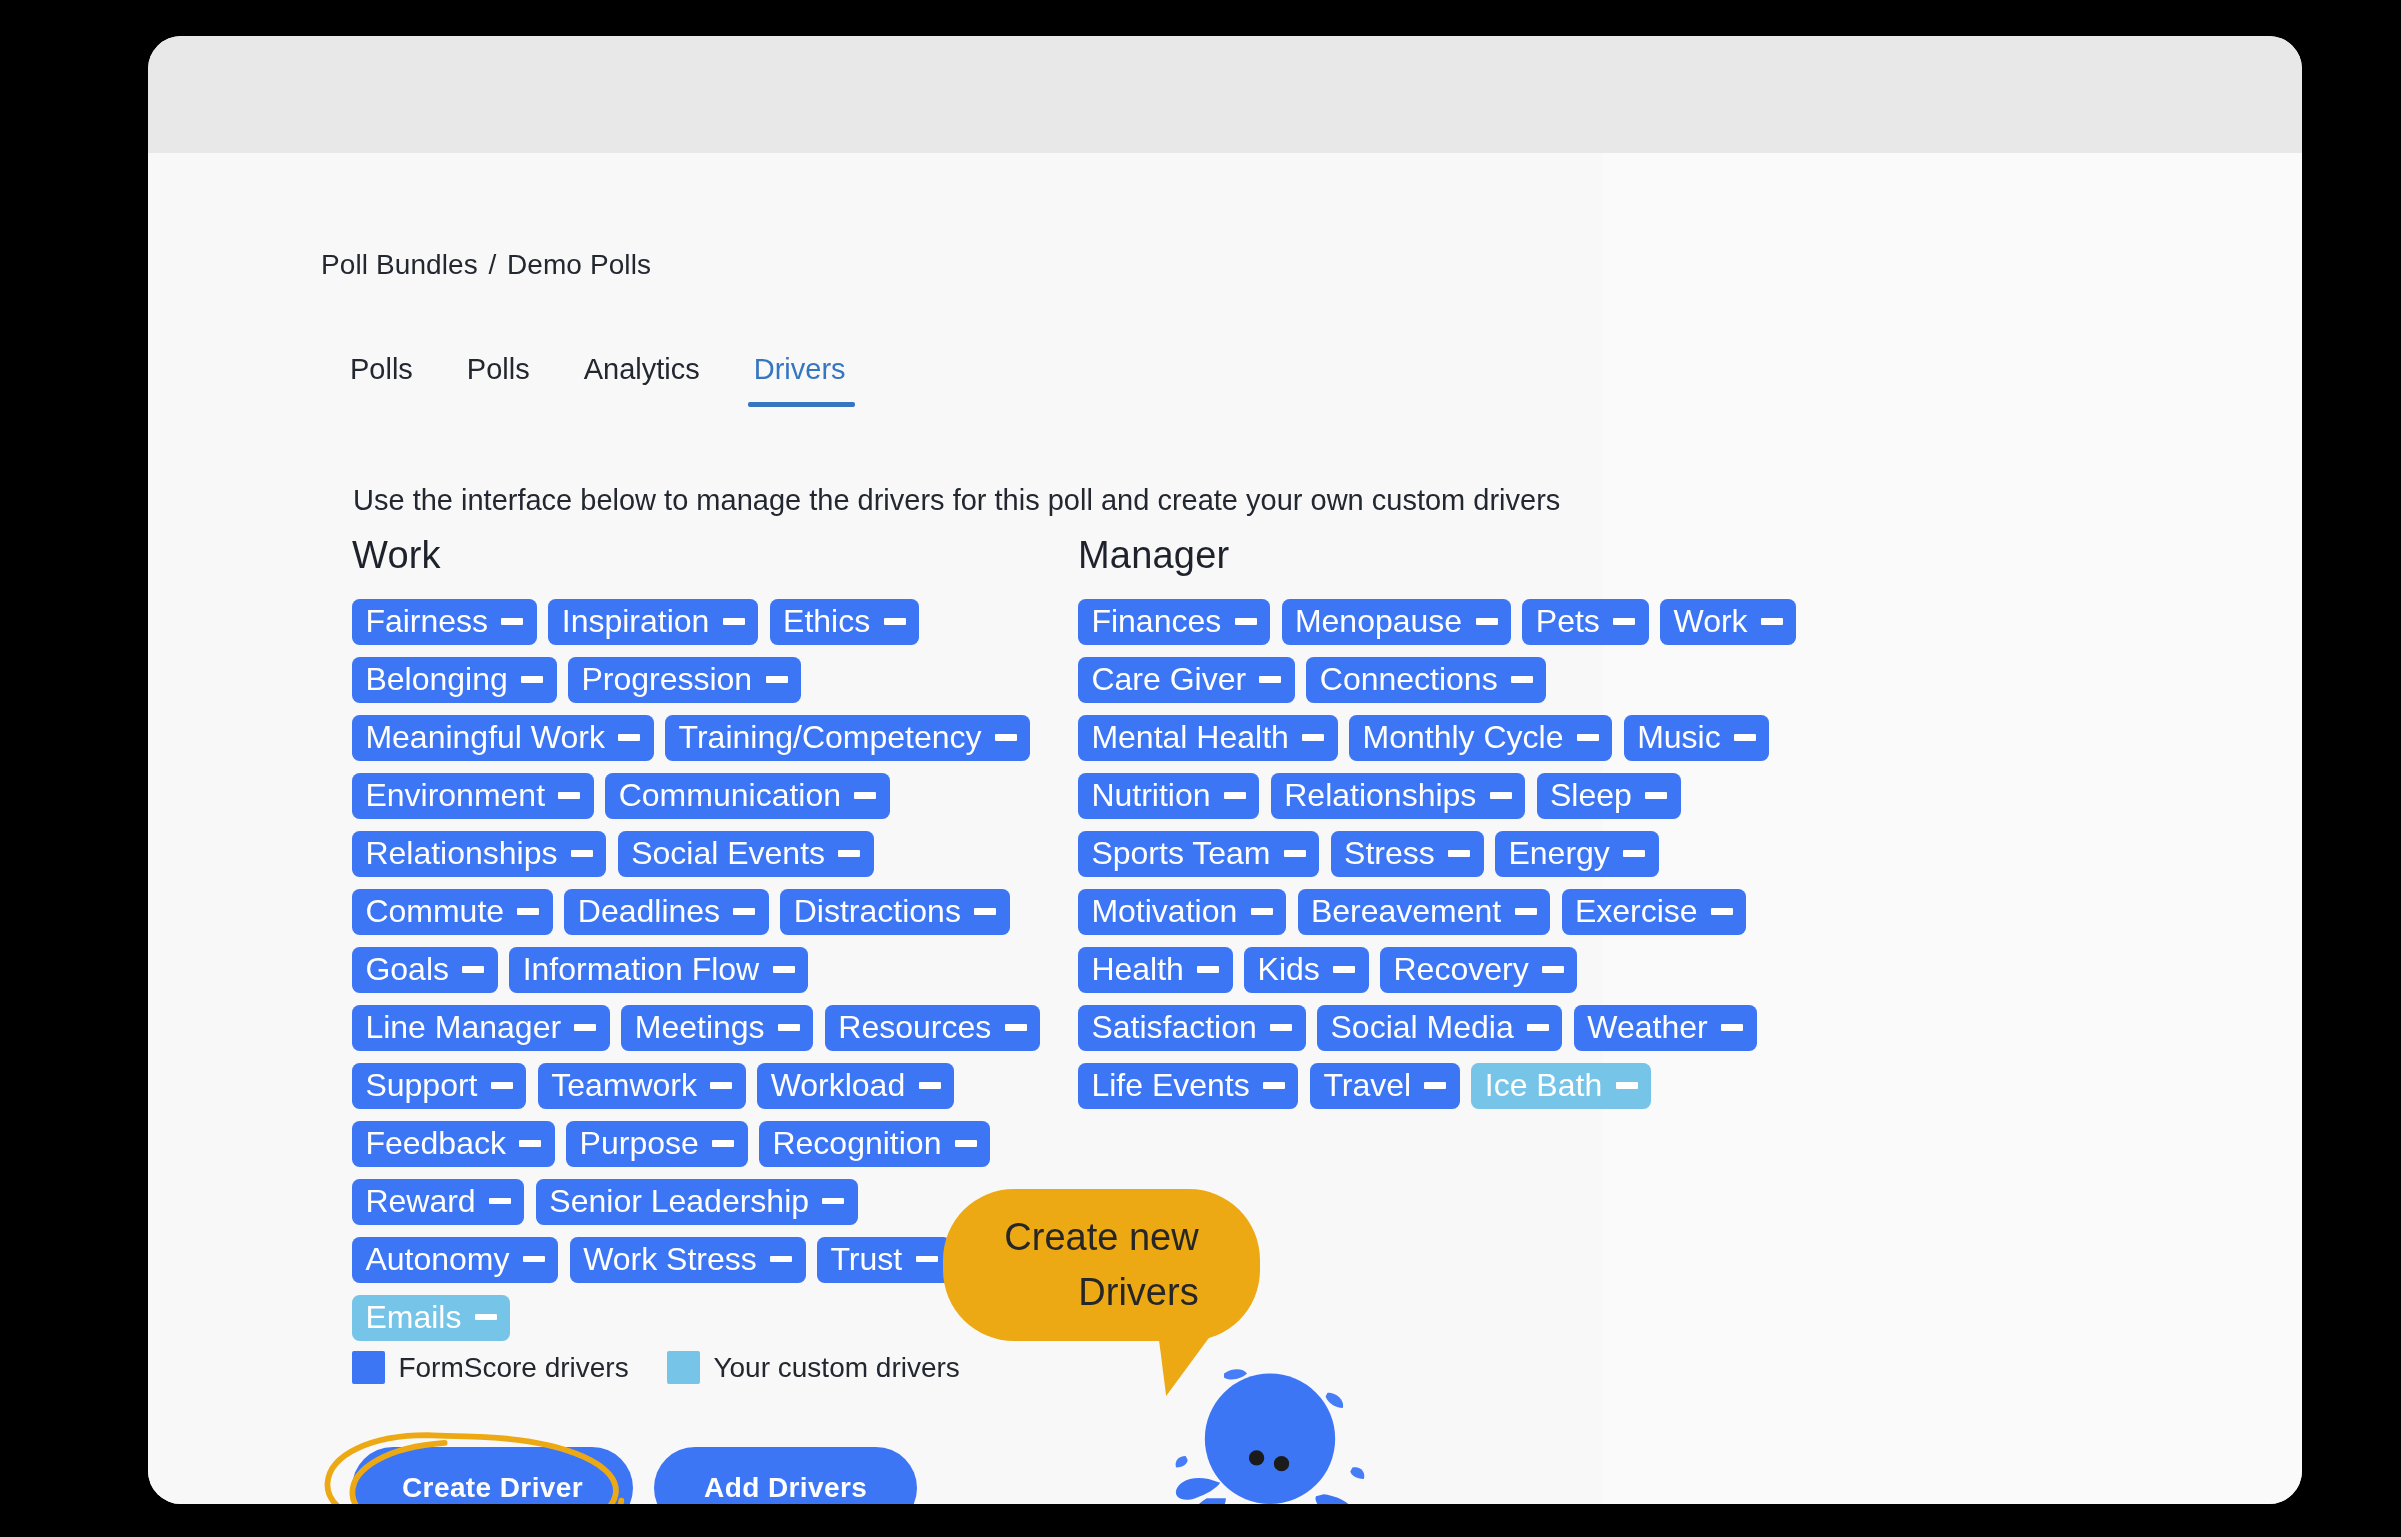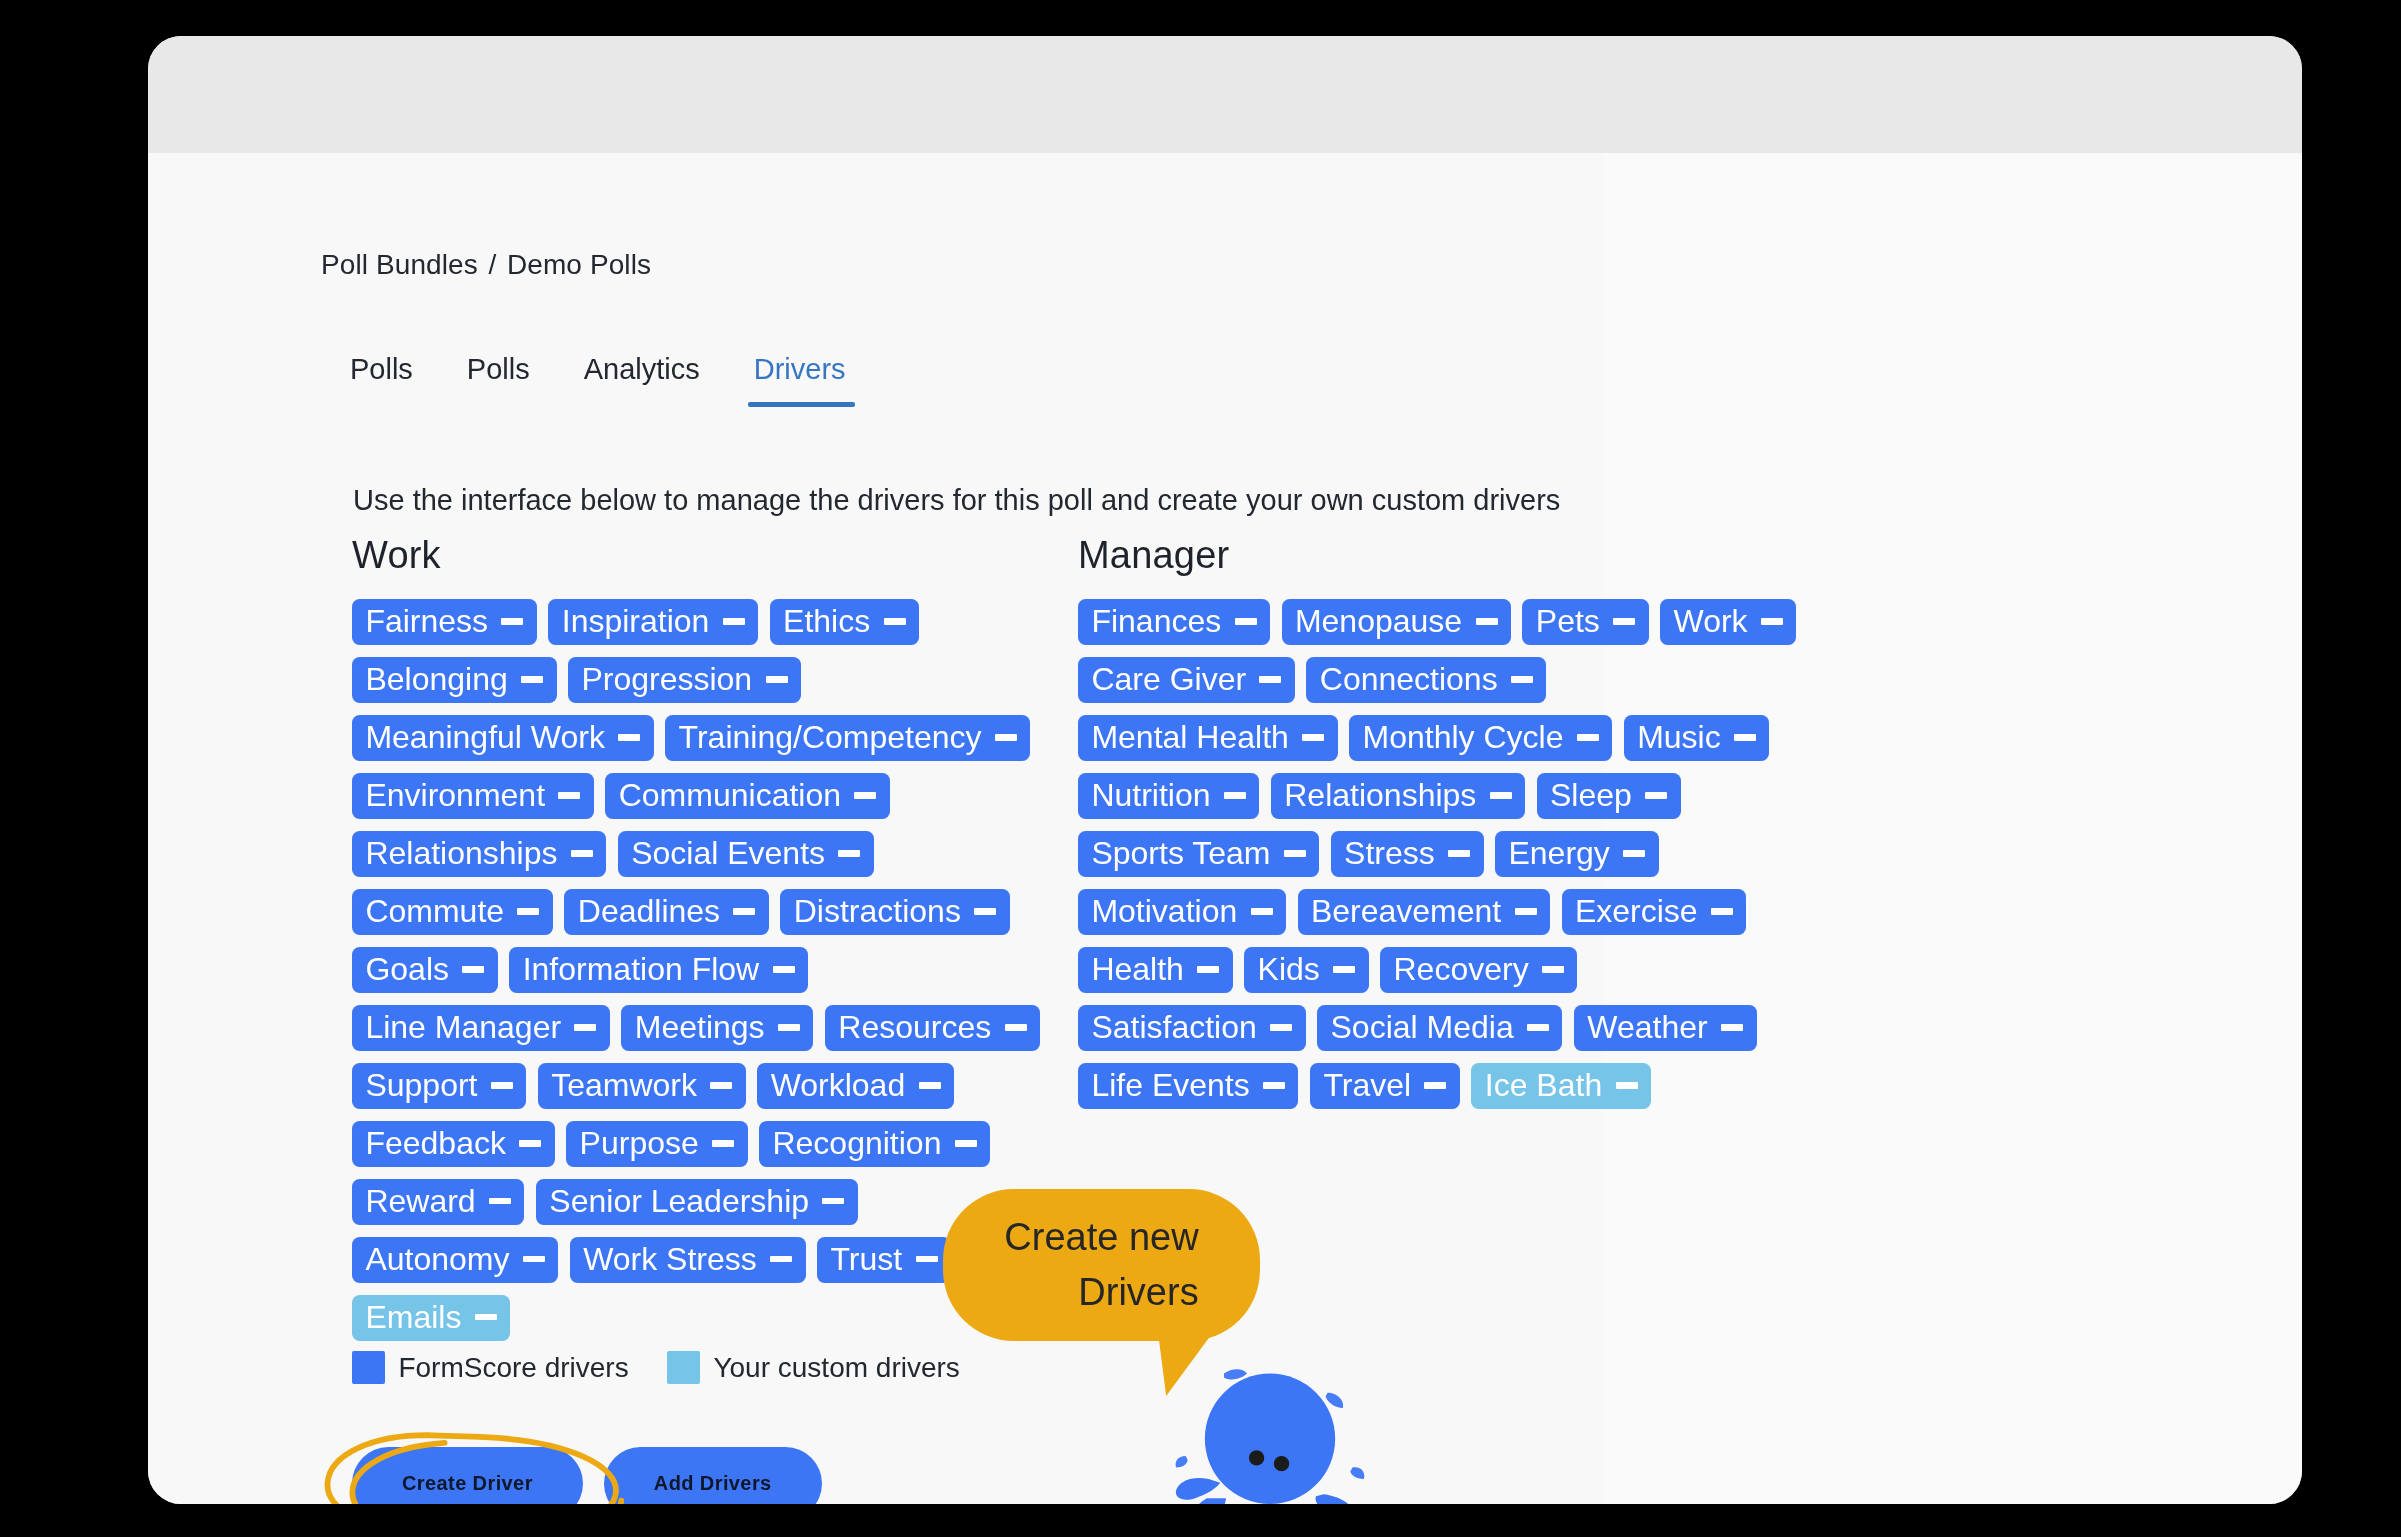--- a/index.html
+++ b/index.html
@@ -184,24 +184,24 @@
   
   #actions {
     position: absolute;
     left: 204px;
     top: 1411px;
     display: flex;
     gap: 21px;
   }
   .btn {
     background: #3d76f5;
-    color: #0f172a;
+    color: #ffffff;
     border: none;
     border-radius: 42px;
-    font-size: 20px;
+    font-size: 28px;
     font-weight: bold;
     letter-spacing: 0.4px;
     padding: 25px 50px;
     font-family: "Liberation Sans", sans-serif;
     cursor: pointer;
     white-space: nowrap;
   }
 
   
   #annotation-circle {

